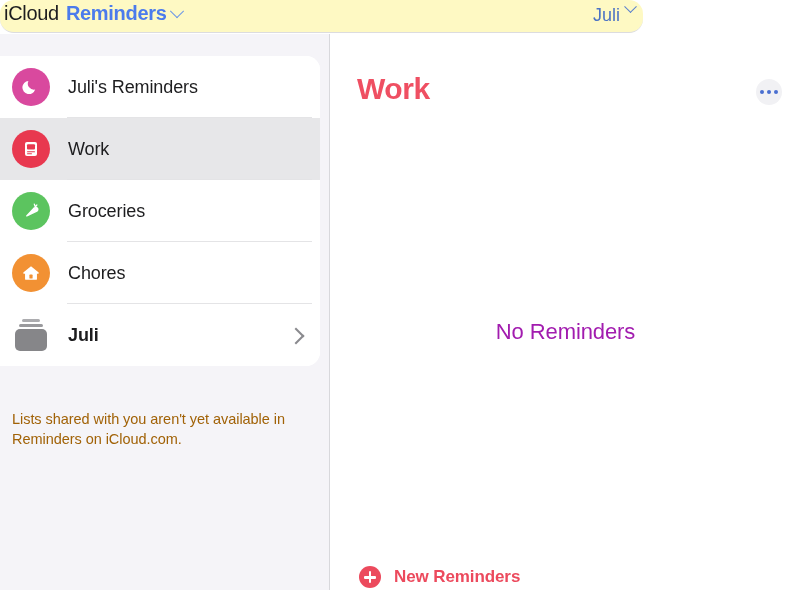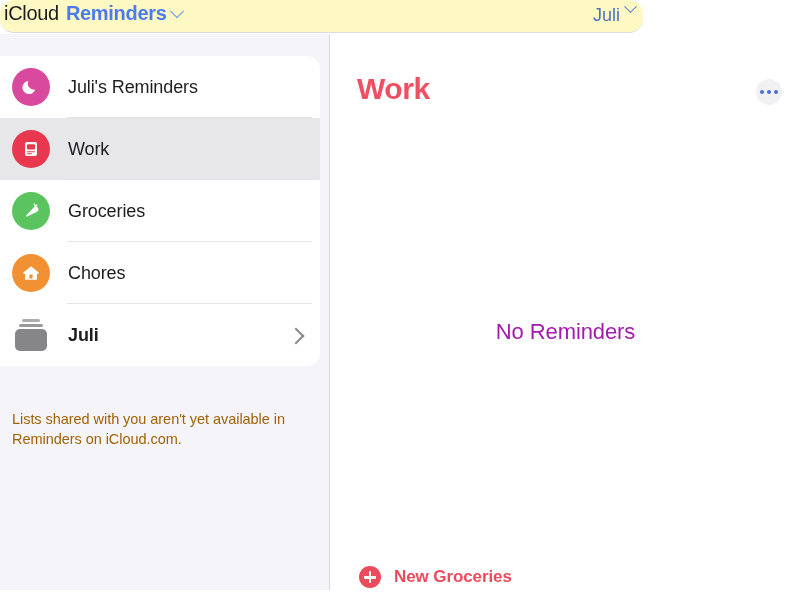--- a/index.html
+++ b/index.html
@@ -351,15 +351,15 @@
   <div class="more-btn">
     <i></i>
     <i></i>
     <i></i>
   </div>
 
   <div class="empty-state">No Reminders</div>
 
   <div class="new-reminder">
     <span class="plus-circle"></span>
-    <span class="new-reminder-label">New Groceries</span>
+    <span class="new-reminder-label">New Reminders</span>
   </div>
 </div>
 
 </body></html>

